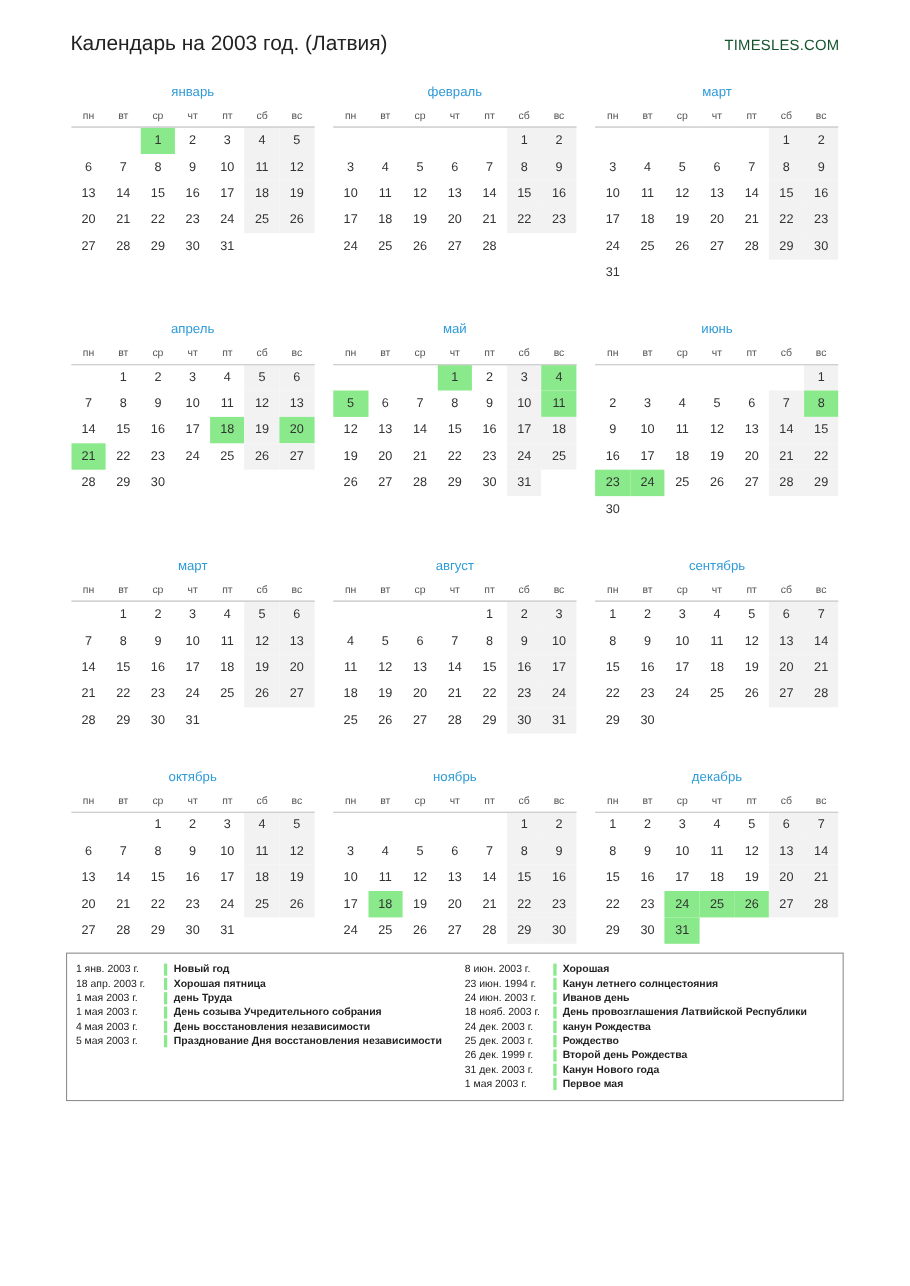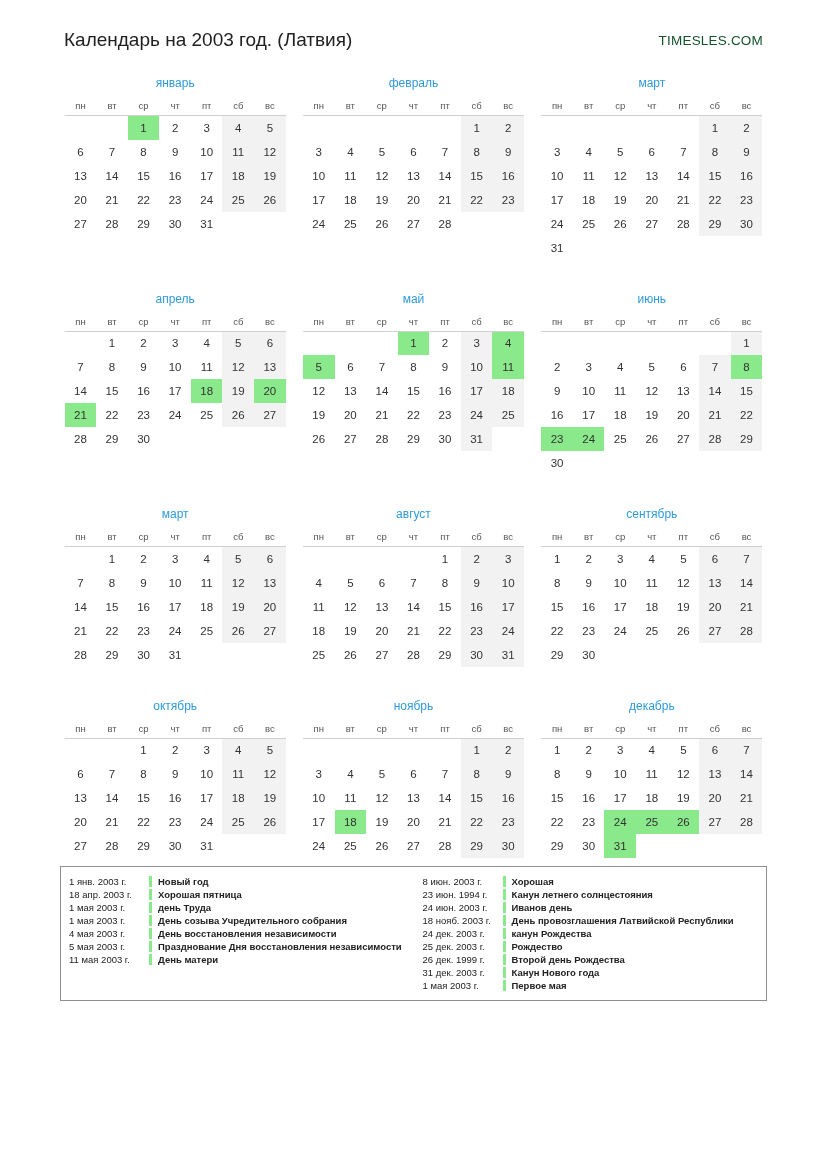--- a/index.html
+++ b/index.html
@@ -930,25 +930,20 @@
         <div class="legend-row">
           <span class="legend-date">4 мая 2003 г.</span>
           <span class="legend-bar"></span>
           <span class="legend-text">День восстановления независимости</span>
         </div>
         <div class="legend-row">
           <span class="legend-date">5 мая 2003 г.</span>
           <span class="legend-bar"></span>
           <span class="legend-text">Празднование Дня восстановления независимости</span>
         </div>
-        <div class="legend-row">
-          <span class="legend-date">11 мая 2003 г.</span>
-          <span class="legend-bar"></span>
-          <span class="legend-text">День матери</span>
-        </div>
       </div>
     <div class="legend-col">
         <div class="legend-row">
           <span class="legend-date">8 июн. 2003 г.</span>
           <span class="legend-bar"></span>
           <span class="legend-text">Хорошая</span>
         </div>
         <div class="legend-row">
           <span class="legend-date">23 июн. 1994 г.</span>
           <span class="legend-bar"></span>

